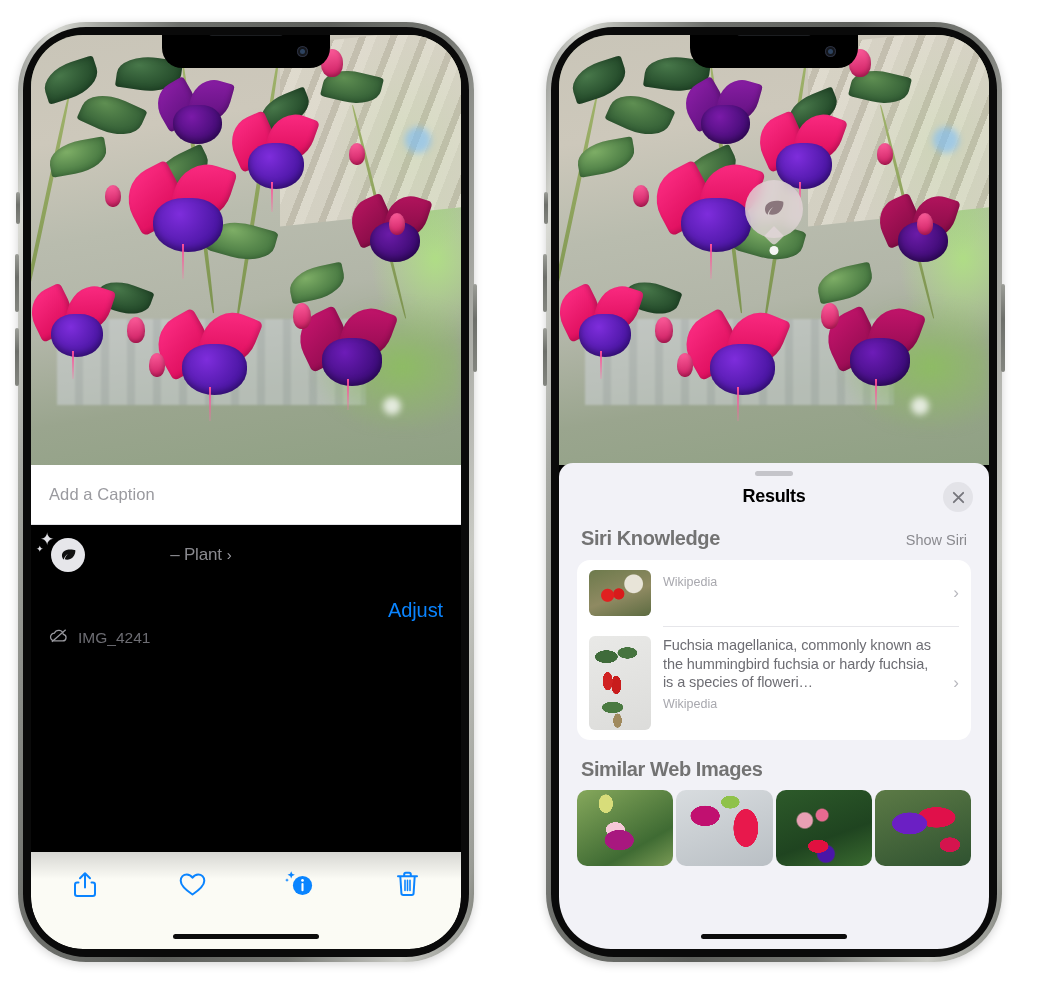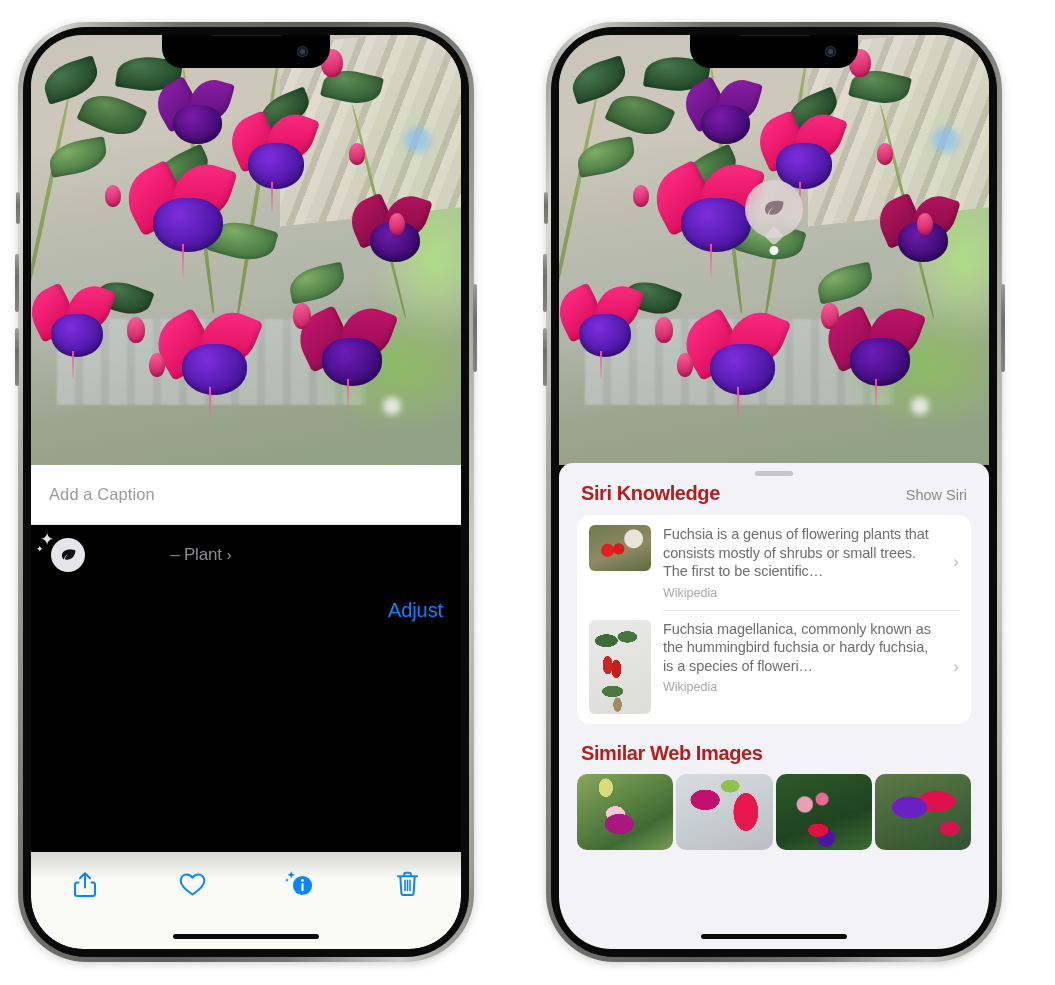--- a/index.html
+++ b/index.html
@@ -438,21 +438,21 @@
   }
   .section-head {
     display: flex;
     align-items: baseline;
     justify-content: space-between;
     padding: 6px 22px 10px 22px;
   }
   .section-title {
     font-size: 20px;
     font-weight: 700;
-    color: #b91c1c;
+    color: #737373;
     letter-spacing: -.4px;
   }
   .show-more {
     font-size: 14.5px;
     color: #8a8a8f;
   }
   .kn-card {
     margin: 0 18px;
     background: #fff;
     border-radius: 13px;
@@ -677,20 +677,29 @@
           </div>
         </div>
 
         <div class="divider"></div>
 
         <div class="date-block">
           <div class="date-line">
             <span class="date-text">Monday • May 30, 2022 • 9:23 AM</span>
             <span class="adjust-link">Adjust</span>
           </div>
+          <div class="file-line">
+            <span>
+              <svg width="20" height="15" viewBox="0 0 24 18" aria-hidden="true">
+                <path d="M6.5 15.5h10a4 4 0 0 0 .6-7.95A5.5 5.5 0 0 0 6.6 6.1 4.2 4.2 0 0 0 6.5 15.5z" fill="none" stroke="#9a9aa0" stroke-width="1.5"></path>
+                <line x1="3.5" y1="16.5" x2="20" y2="2" stroke="#9a9aa0" stroke-width="1.5"></line>
+              </svg>
+            </span>
+            <span class="file-name">IMG_4241</span>
+          </div>
         </div>
 
         <div class="meta-card">
           
           
           
         </div>
 
         <div class="map-strip">
           <div class="greens"></div>
@@ -826,31 +835,38 @@
         <div class="vl-badge" style="left:186px;top:145px">
           <div class="vl-tail"></div>
           <svg width="26" height="26" viewBox="0 0 24 24" aria-hidden="true" style="position:relative;z-index:2">
             <path d="M20.5 5.2C17 4 9.2 3.4 5.6 7.3c-3 3.2-2.1 8 .5 9.9.4-2.6 2.3-5.4 5.4-7-2.1 1.7-3.6 4-4.2 6.6 3.3 1.1 7.6.2 10.2-2.6 2.9-3.1 3.5-6.6 3-9z" fill="#8a767c"></path>
           </svg>
         </div>
       </div>
 
       <div class="results-sheet" style="top:428px">
         <div class="grabber"></div>
+        <div class="results-head">
+          <span class="results-title">Results</span>
+          <div class="close-btn">
+            <svg width="15" height="15" viewBox="0 0 16 16" aria-hidden="true">
+              <path d="M3 3l10 10M13 3L3 13" stroke="#76767c" stroke-width="2" stroke-linecap="round"></path>
+            </svg>
+          </div>
+        </div>
 
         <div class="section-head">
           <span class="section-title">Siri Knowledge</span>
           <span class="show-more">Show Siri</span>
         </div>
 
         <div class="kn-card">
           <div class="kn-row">
             <div class="kn-thumb t1"></div>
             <div class="kn-text">
-              <div class="kn-desc">Fuchsia is a genus of flowering plants that consists mostly of shrubs or small trees. The first to be scientific…</div>
               <div class="kn-source">Wikipedia</div>
             </div>
             <div class="kn-chev">›</div>
           </div>
           <div class="kn-row">
             <div class="kn-sep"></div>
             <div class="kn-thumb t2"></div>
             <div class="kn-text">
               <div class="kn-desc">Fuchsia magellanica, commonly known as the hummingbird fuchsia or hardy fuchsia, is a species of floweri…</div>
               <div class="kn-source">Wikipedia</div>

